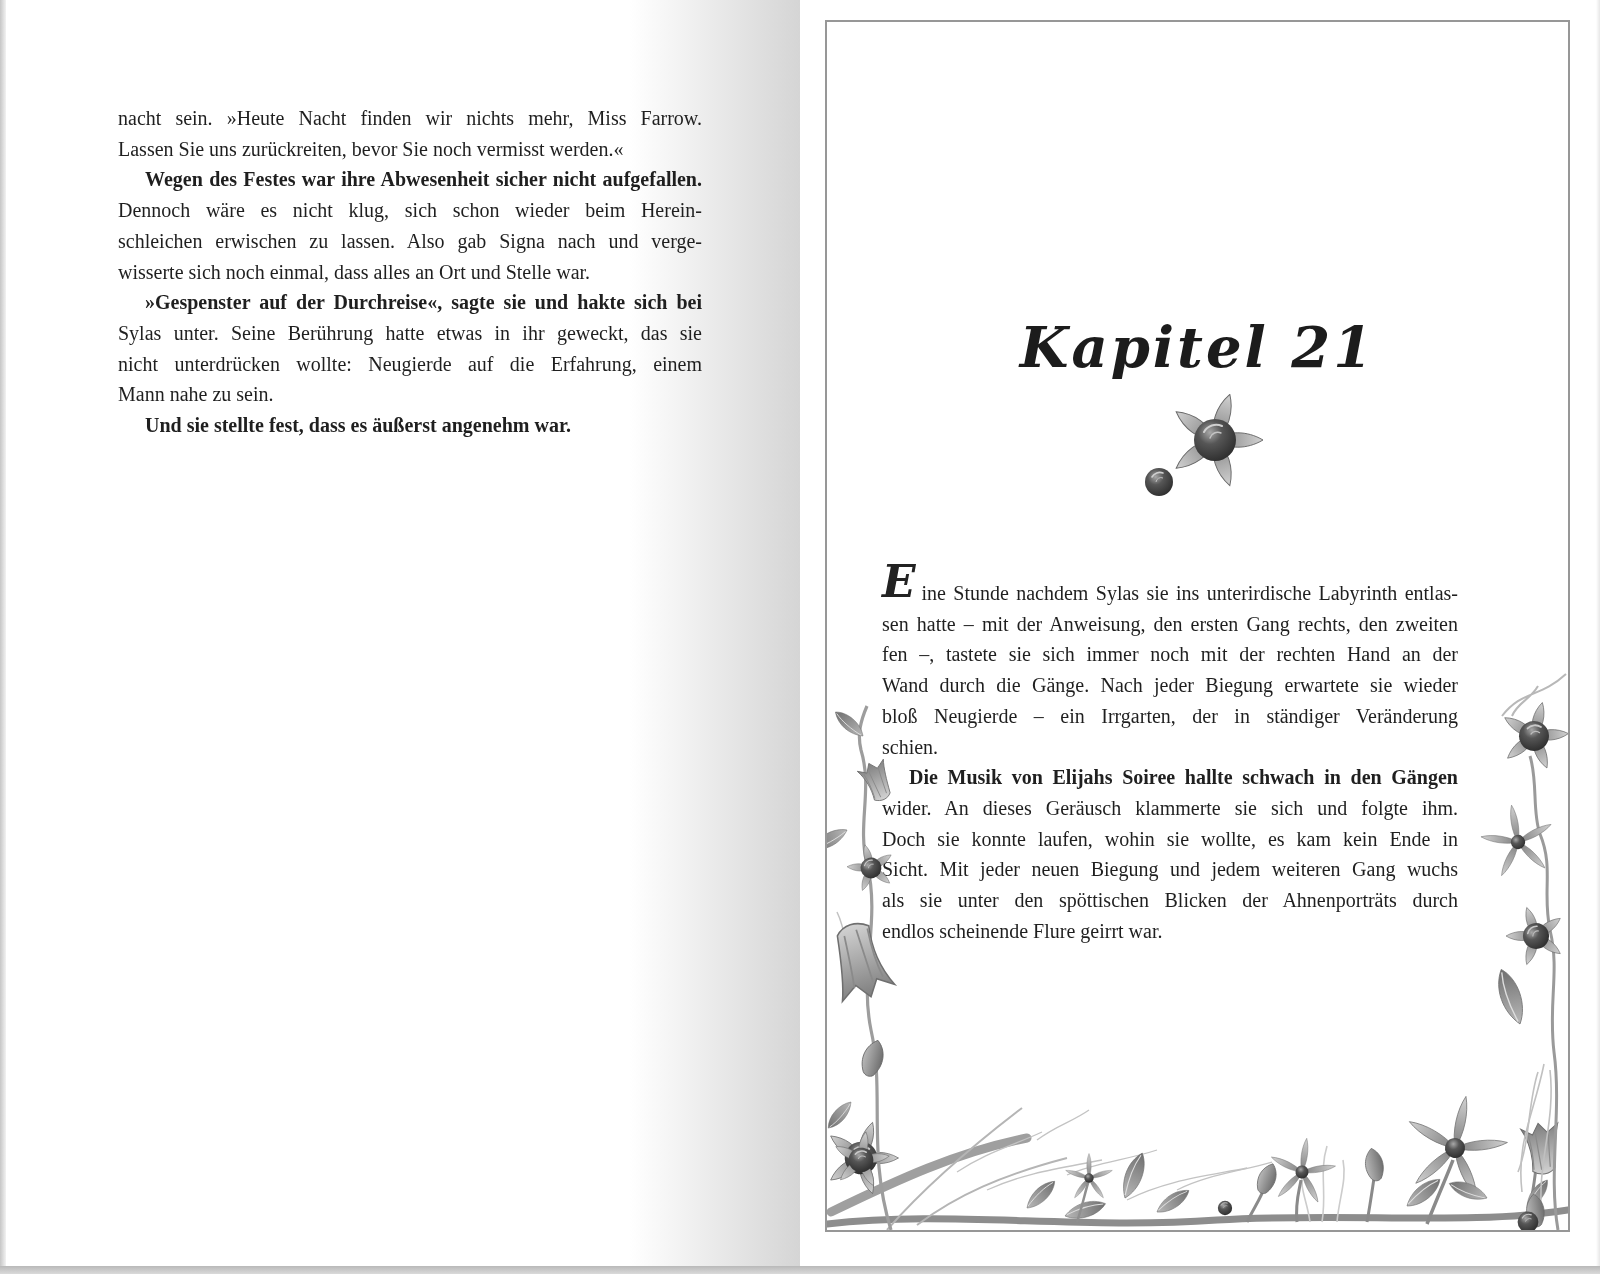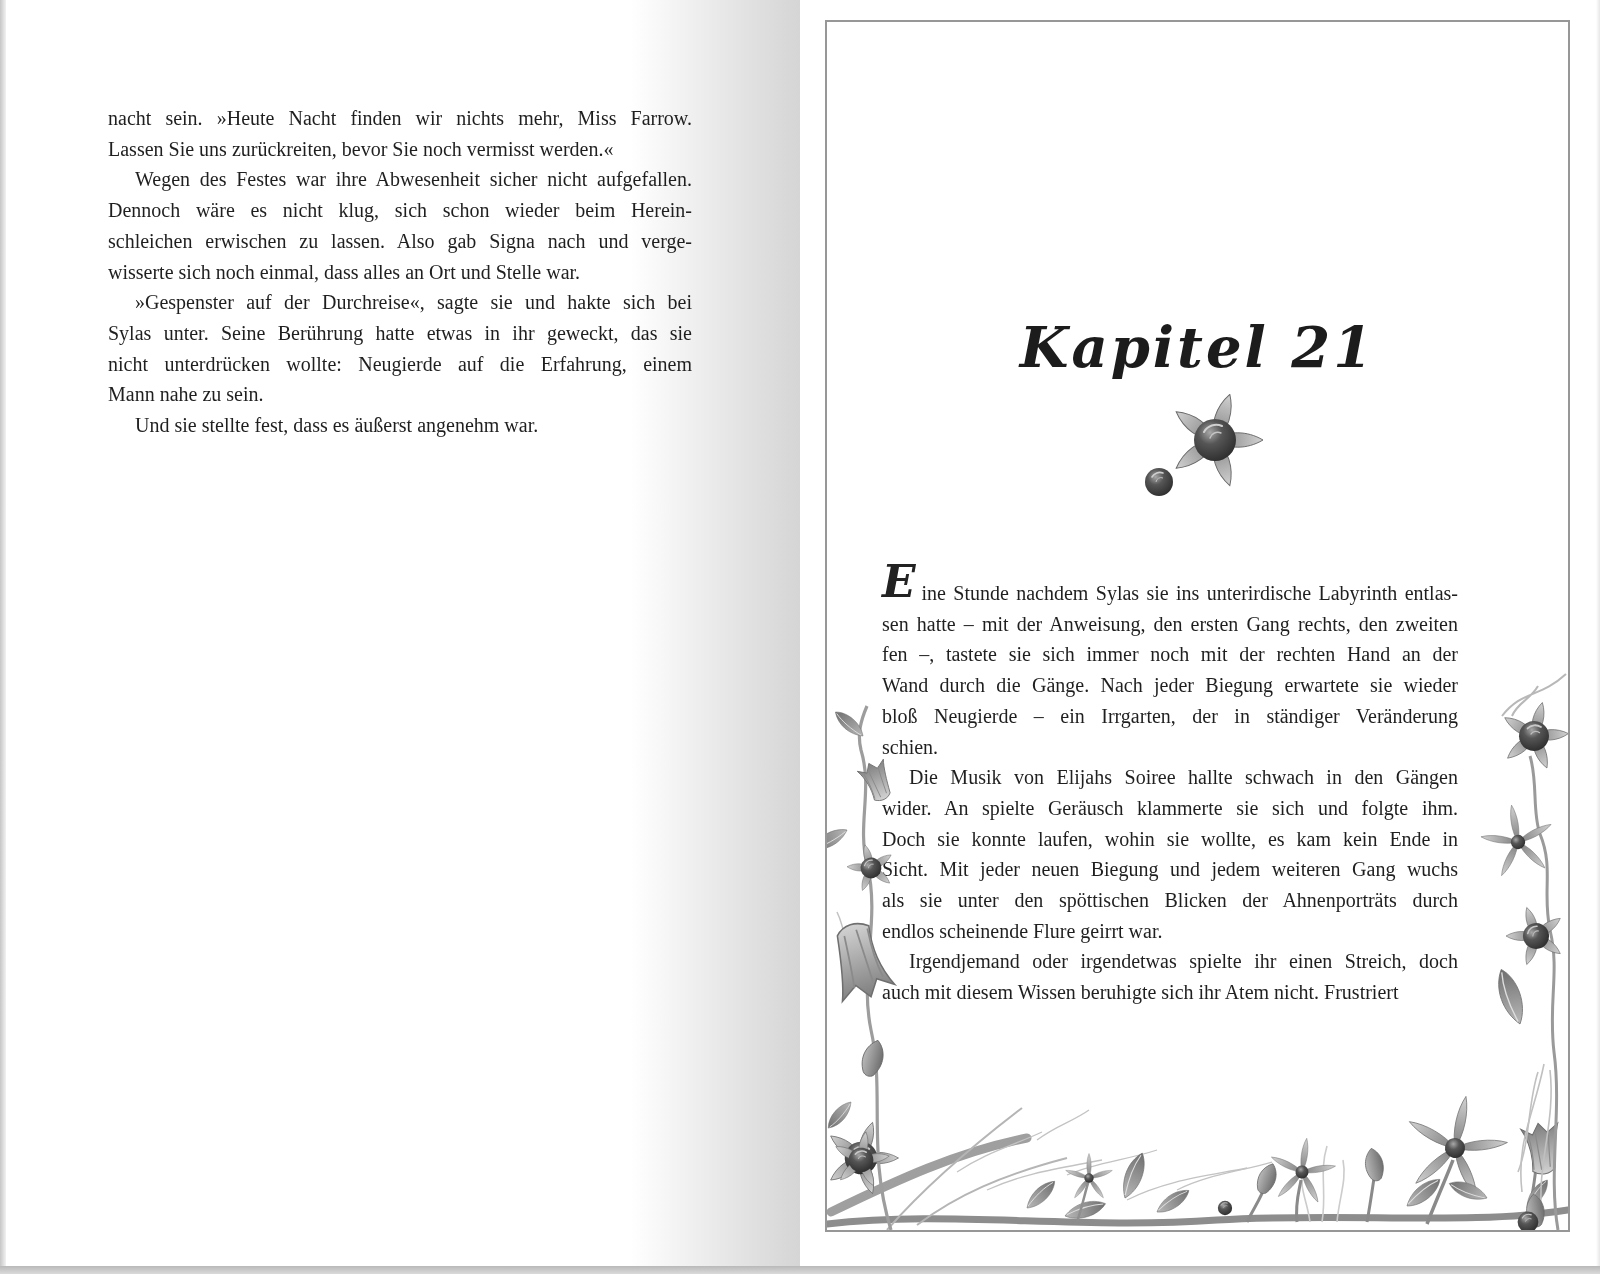--- a/index.html
+++ b/index.html
@@ -11,24 +11,24 @@
              background:linear-gradient(90deg,#c6c6c6,#f2f2f2);}
   .right-edge{position:absolute;right:0;top:0;width:4px;height:100%;
              background:linear-gradient(90deg,#ffffff,#e7e7e7);}
   .gutter{position:absolute;left:630px;top:0;width:170px;height:100%;
              background:linear-gradient(90deg,rgba(214,214,214,0),#d5d5d5);}
   .bottom-edge{position:absolute;left:0;bottom:0;width:100%;height:8px;
              background:linear-gradient(180deg,#b9b9b9,#dadada);}
 
   
   .textblock{position:absolute;font-size:20px;line-height:30.7px;}
-  .page-left-text{left:108px;top:103px;width:584px;}
+  .page-left-text{left:118px;top:103px;width:584px;}
   .line{text-align:justify;text-align-last:justify;overflow:hidden;min-height:30.7px;}
   .line.last{text-align-last:left;}
-  .para.indent .line.first{text-indent:27px;}
+  .para.indent .line.first{text-indent:27px;font-weight:bold;}
   .para.has-drop .line.first{overflow:visible;}
 
   .dropcap{float:left;font-family:"DejaVu Serif",serif;font-style:italic;font-weight:bold;
            font-size:44px;line-height:26px;padding:0 6px 0 0;margin-top:-9px;color:#222;}
 
   
   .chapter-frame{position:absolute;left:825px;top:20px;width:741px;height:1208px;
                  border:2px solid #979797;overflow:hidden;background:#ffffff;}
   .chapter-title{position:absolute;top:292px;left:0;width:100%;text-align:center;
                  font-family:"DejaVu Serif",serif;font-style:italic;font-weight:bold;
@@ -153,29 +153,25 @@
           <div class="para has-drop">
             <div class="line first"><span class="dropcap">E</span>ine Stunde nachdem Sylas sie ins unterirdische Labyrinth entlas-</div>
             <div class="line">sen hatte – mit der Anweisung, den ersten Gang rechts, den zweiten</div>
             <div class="line">fen –, tastete sie sich immer noch mit der rechten Hand an der</div>
             <div class="line">Wand durch die Gänge. Nach jeder Biegung erwartete sie wieder</div>
             <div class="line">bloß Neugierde – ein Irrgarten, der in ständiger Veränderung</div>
             <div class="line last">schien.</div>
           </div>
           <div class="para indent">
             <div class="line first">Die Musik von Elijahs Soiree hallte schwach in den Gängen</div>
-            <div class="line">wider. An spielte Geräusch klammerte sie sich und folgte ihm.</div>
+            <div class="line">wider. An dieses Geräusch klammerte sie sich und folgte ihm.</div>
             <div class="line">Doch sie konnte laufen, wohin sie wollte, es kam kein Ende in</div>
             <div class="line">Sicht. Mit jeder neuen Biegung und jedem weiteren Gang wuchs</div>
             <div class="line">als sie unter den spöttischen Blicken der Ahnenporträts durch</div>
             <div class="line last">endlos scheinende Flure geirrt war.</div>
-          </div>
-          <div class="para indent">
-            <div class="line first">Irgendjemand oder irgendetwas spielte ihr einen Streich, doch</div>
-            <div class="line last">auch mit diesem Wissen beruhigte sich ihr Atem nicht. Frustriert</div>
           </div>
         </div>
 
       <svg class="art art-bottom" width="741" height="150" viewBox="0 0 741 150">
         <path d="M0,144 C120,130 250,150 390,140 C520,132 640,146 741,130" stroke="#8d8d8d" stroke-width="7" fill="none" stroke-linecap="round"></path>
         <path d="M4,132 C70,100 130,72 200,58" stroke="#9f9f9f" stroke-width="9" fill="none" stroke-linecap="round"></path>
         <g stroke="#b5b5b5" stroke-width="2" fill="none">
           <path d="M60,150 C95,110 140,70 195,28"></path>
           <path d="M90,145 C130,115 175,95 240,78"></path>
         </g>

